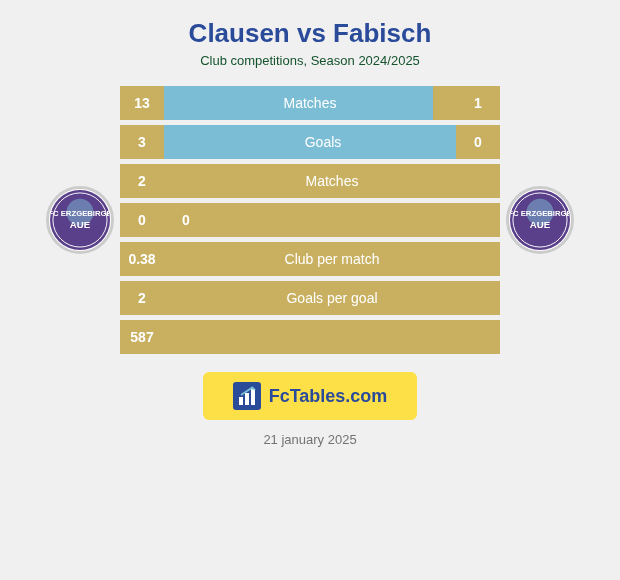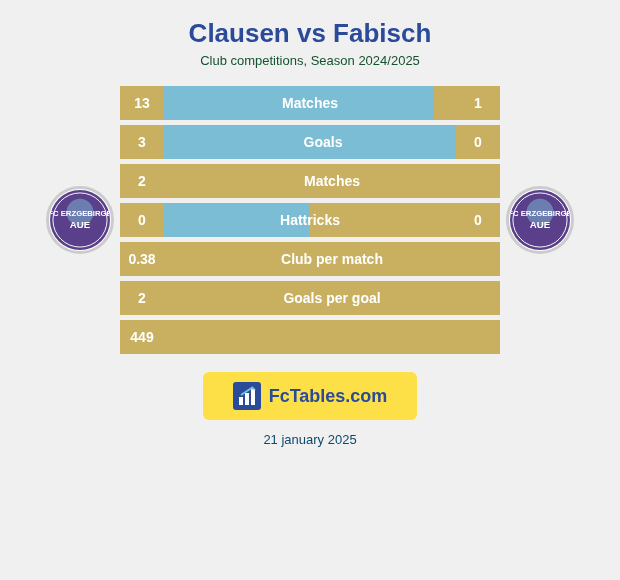--- a/index.html
+++ b/index.html
@@ -128,21 +128,21 @@
       justify-content: center;
       position: relative;
     }
 
     .stat-bar-area.no-bar {
       background: #c8b060;
     }
 
     .stat-label {
       font-size: 14px;
-      font-weight: bold;
+      font-weight: normal;
       color: #fff;
       text-align: center;
       z-index: 1;
     }
 
     .stat-right-value {
       background: #c8b060;
       color: #fff;
       font-weight: bold;
       font-size: 14px;
@@ -197,21 +197,21 @@
 
     .fctables-text {
       font-size: 18px;
       font-weight: bold;
       color: #2a4a9a;
     }
 
     .date-text {
       margin-top: 12px;
       font-size: 13px;
-      color: #0c4a6e;
+      color: #737373;
       text-align: center;
     }
 
     
     .crest-svg {
       width: 58px;
       height: 58px;
     }
   </style>
 </head>
@@ -254,41 +254,36 @@
           <div class="stat-right-value">0</div>
         </div>
         <div class="stat-row">
           <div class="stat-left-value">2</div>
           <div class="stat-bar-area no-bar">
             <div class="stat-label">Matches</div>
           </div>
         </div>
         <div class="stat-row">
           <div class="stat-left-value">0</div>
-          <div class="stat-bar-area">
-            <div class="stat-bar-fill-left" style="width: 50%;"></div>
-            <div class="stat-bar-fill-right" style="width: 50%;"></div>
-            <div class="stat-label">Hattricks</div>
-          </div>
           <div class="stat-right-value">0</div>
         </div>
         <div class="stat-row">
           <div class="stat-left-value">0.38</div>
           <div class="stat-bar-area no-bar">
             <div class="stat-label">Club per match</div>
           </div>
         </div>
         <div class="stat-row">
           <div class="stat-left-value">2</div>
           <div class="stat-bar-area no-bar">
             <div class="stat-label">Goals per goal</div>
           </div>
         </div>
         <div class="stat-row">
-          <div class="stat-left-value">449</div>
+          <div class="stat-left-value">587</div>
         </div>
       </div>
 
     <div class="logo-right">
       <div class="logo-circle">
         <div class="logo-inner">
           <svg class="crest-svg" viewBox="0 0 60 60" xmlns="http://www.w3.org/2000/svg">
             <circle cx="30" cy="30" r="28" fill="#5a3f8a" stroke="#fff" stroke-width="1"></circle>
             <ellipse cx="30" cy="22" rx="14" ry="14" fill="#7bbdd4" opacity="0.5"></ellipse>
             <text x="30" y="26" text-anchor="middle" font-size="8" fill="#fff" font-weight="bold" font-family="Arial">FC ERZGEBIRGE</text>

